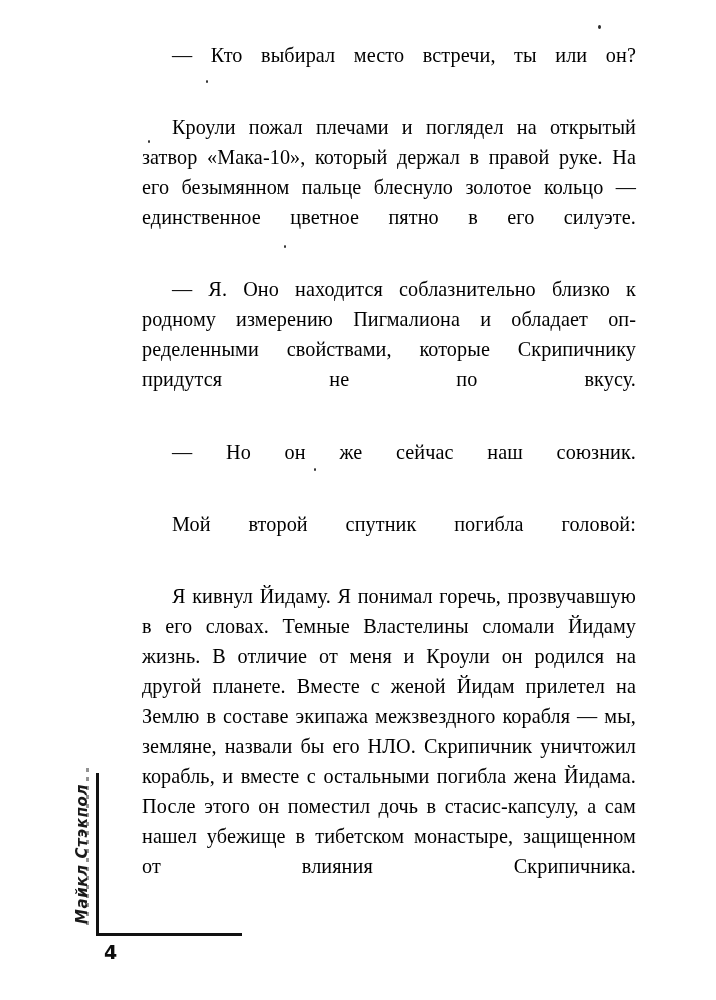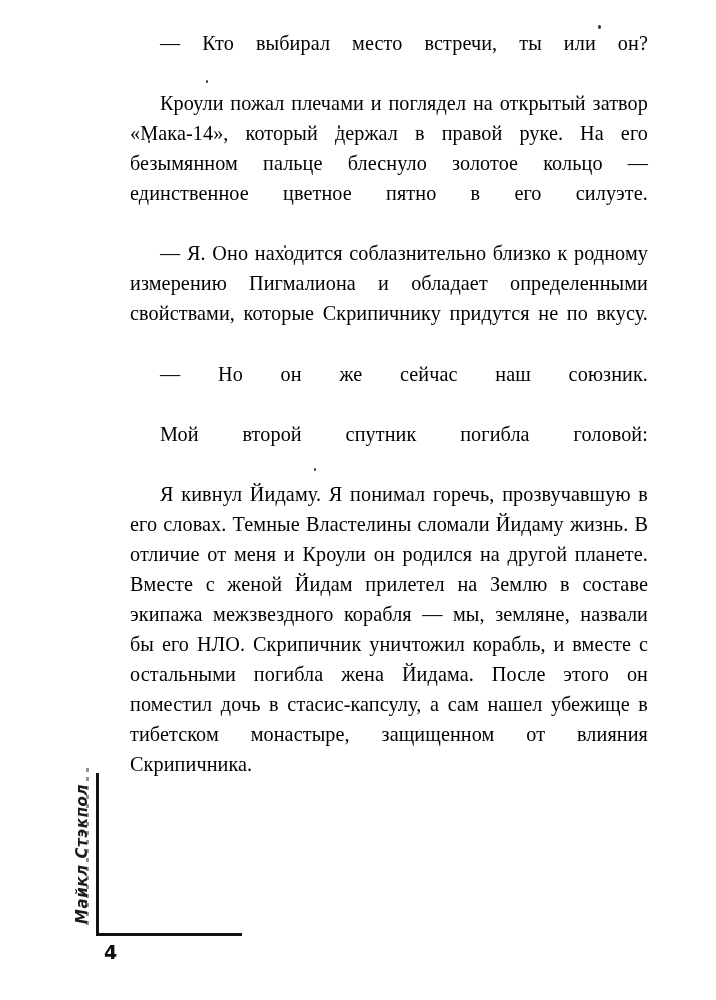--- a/index.html
+++ b/index.html
@@ -19,21 +19,21 @@
   }
 
   
   #text-column {
     position: absolute;
     left: 130px;
     top: 28px;
     width: 518px;
   }
   .para {
-    margin: 0;
+    margin: 12px;
     color: #000000;
     font-size: 20.2px;
     line-height: 30.05px;
     text-align: justify;
     text-justify: inter-word;
     text-indent: 30px;
     letter-spacing: 0.1px;
     word-spacing: 0.5px;
     hyphens: manual;
   }
@@ -127,21 +127,21 @@
     opacity: 0.55;
   }
 </style>
 </head>
 <body>
 
 <div id="page">
 
   <div id="text-column">
     <p class="para">— Кто выбирал место встречи, ты или он?</p>
-    <p class="para">Кроули пожал плечами и поглядел на откры­тый затвор «Мака-14», который держал в правой руке. На его безымянном пальце блеснуло золо­тое кольцо — единственное цветное пятно в его силуэте.</p>
+    <p class="para">Кроули пожал плечами и поглядел на откры­тый затвор «Мака-10», который держал в правой руке. На его безымянном пальце блеснуло золо­тое кольцо — единственное цветное пятно в его силуэте.</p>
     <p class="para">— Я. Оно находится соблазнительно близко к родному измерению Пигмалиона и обладает оп­ределенными свойствами, которые Скрипичнику придутся не по вкусу.</p>
     <p class="para">— Но он же сейчас наш союзник.</p>
     <p class="para">Мой второй спутник погибла головой:</p>
     <p class="para">Я кивнул Йидаму. Я понимал горечь, прозву­чавшую в его словах. Темные Властелины слома­ли Йидаму жизнь. В отличие от меня и Кроули он родился на другой планете. Вместе с женой Йидам прилетел на Землю в составе экипажа межзвездного корабля — мы, земляне, назвали бы его НЛО. Скрипичник уничтожил корабль, и вме­сте с остальными погибла жена Йидама. После этого он поместил дочь в стасис-капсулу, а сам нашел убежище в тибетском монастыре, защи­щенном от влияния Скрипичника.</p>
   </div>
 
   <div id="binding-edge"></div>
 
   <div id="ink-bracket">
     <div class="v-stroke"></div>

